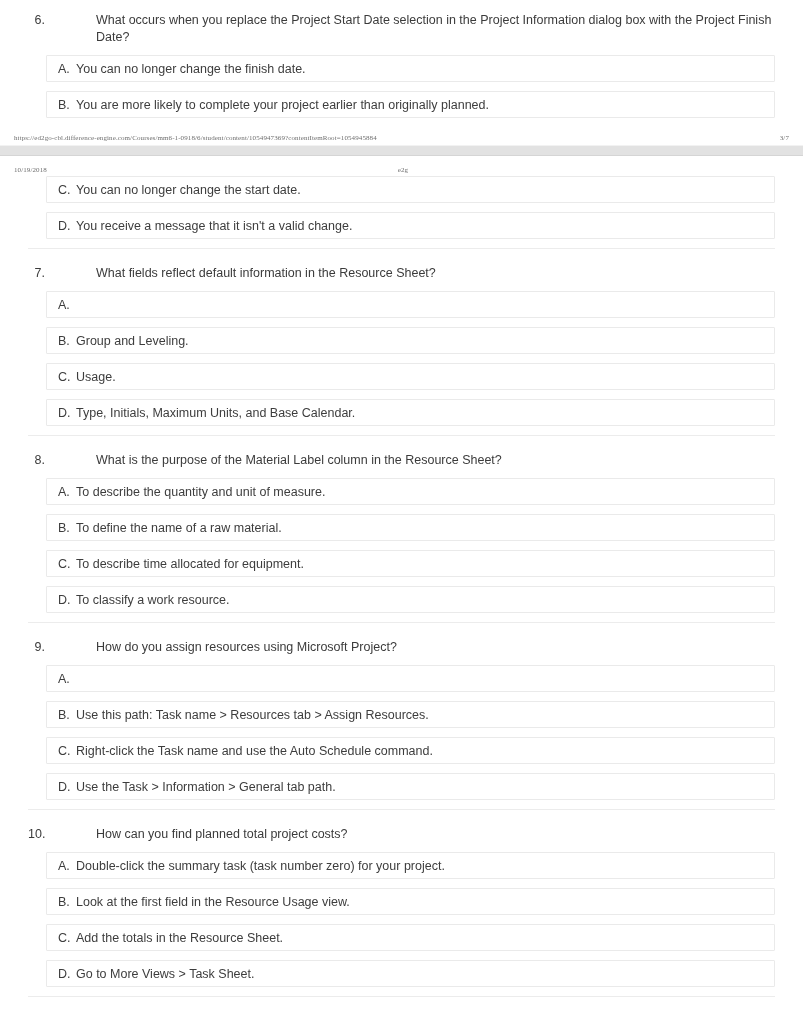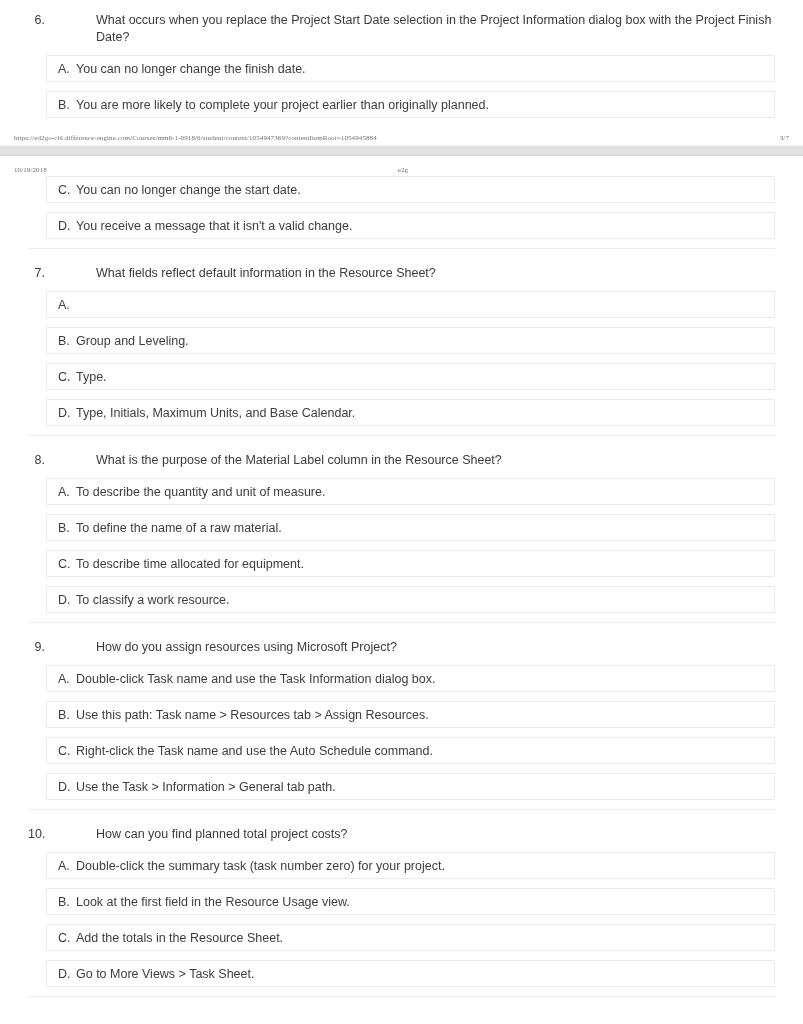--- a/index.html
+++ b/index.html
@@ -171,21 +171,21 @@
       <div class="options">
         <div class="option">
           <span class="opt-letter">A.</span>
         </div>
         <div class="option">
           <span class="opt-letter">B.</span>
           <span class="opt-text">Group and Leveling.</span>
         </div>
         <div class="option">
           <span class="opt-letter">C.</span>
-          <span class="opt-text">Type.</span>
+          <span class="opt-text">Usage.</span>
         </div>
         <div class="option">
           <span class="opt-letter">D.</span>
           <span class="opt-text">Type, Initials, Maximum Units, and Base Calendar.</span>
         </div>
       </div>
       <div class="q-divider"></div>
     </div>
 
     <div class="question">
@@ -215,21 +215,20 @@
     </div>
 
     <div class="question">
       <div class="q-stem">
         <span class="q-num">9.</span>
         <span class="q-text">How do you assign resources using Microsoft Project?</span>
       </div>
       <div class="options">
         <div class="option">
           <span class="opt-letter">A.</span>
-          <span class="opt-text">Double-click Task name and use the Task Information dialog box.</span>
         </div>
         <div class="option">
           <span class="opt-letter">B.</span>
           <span class="opt-text">Use this path: Task name &gt; Resources tab &gt; Assign Resources.</span>
         </div>
         <div class="option">
           <span class="opt-letter">C.</span>
           <span class="opt-text">Right-click the Task name and use the Auto Schedule command.</span>
         </div>
         <div class="option">

